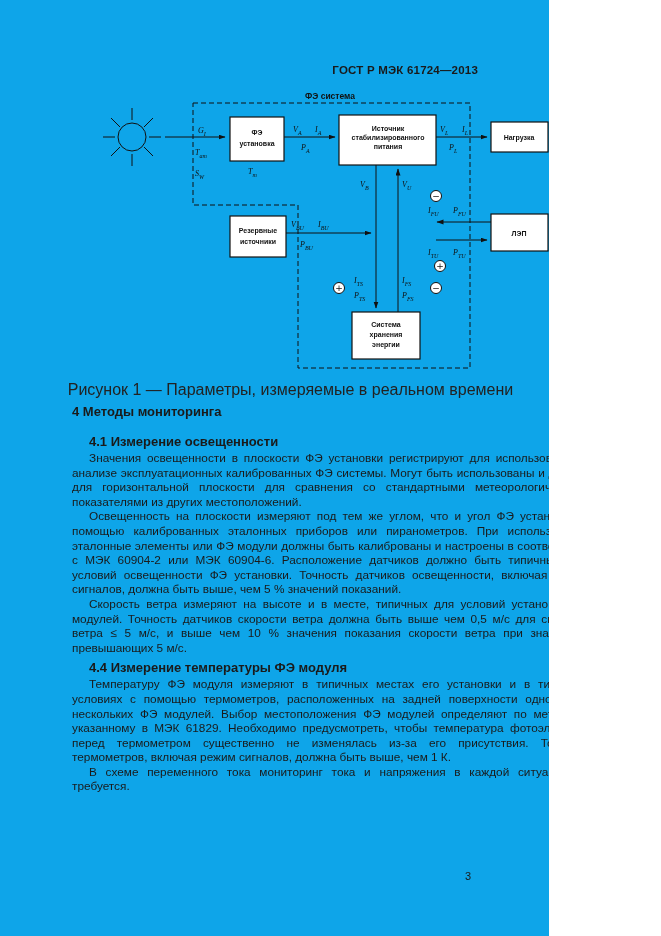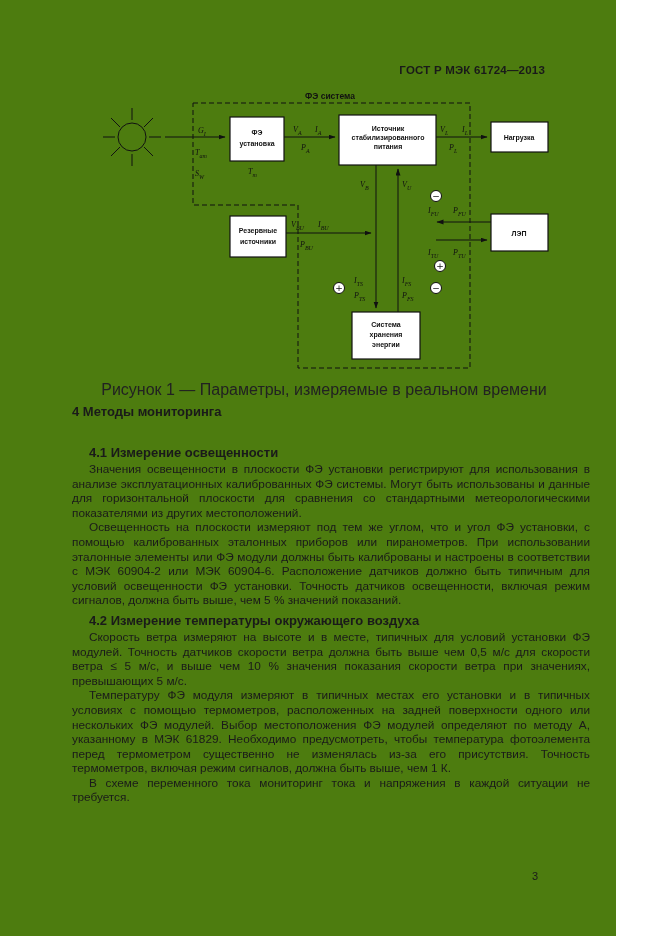--- a/index.html
+++ b/index.html
@@ -1,37 +1,37 @@
 <!DOCTYPE html>
 <html><head>
 <meta charset="utf-8">
 <style>
   * { margin:0; padding:0; box-sizing:border-box; }
   html,body { background:#ffffff; }
   .page {
-    position:relative; width:616px; height:936px; background:#4d7c0f;
+    position:relative; width:549px; height:936px; background:#0ea5e9;
     font-family:"Liberation Sans", sans-serif; color:#1a1a1a; overflow:hidden;text-decoration:underline;
   }
   .doc-header {
     position:absolute; top:64px; right:71px;
     font-weight:bold; font-size:11.5px; letter-spacing:0.2px;
   }
   .figure-wrap { position:absolute; top:85px; left:8px; }
   .blk { fill:#ffffff; stroke:#111; stroke-width:1.2; }
   .blab { font:bold 7px "Liberation Sans", sans-serif; fill:#111; text-anchor:middle; }
   .syslab { font:bold 8.5px "Liberation Sans", sans-serif; fill:#111; text-anchor:middle; }
   .plab { font:italic 8px "Liberation Serif", serif; fill:#111; }
   .psub { font-size:6px; }
   .sign { font:9px "DejaVu Sans", sans-serif; fill:#111; text-anchor:middle; }
   .fig-caption {
     position:absolute; top:381px; left:16px; width:100%;
     text-align:center; font-size:16px; color:#222;
   }
   .content { position:absolute; top:404px; left:72px; width:518px; }
-  .section-title { font-size:13px; font-weight:bold; margin:0 0 26px 0; }
+  .section-title { font-size:13px; font-weight:bold; margin:0 0 15px 0; }
   .sub-heading { font-size:13px; font-weight:bold; text-indent:17px; margin:5px 0 2px 0; }
   .content p {
     font-size:11.8px; line-height:14.6px; text-align:justify; text-indent:17px;
   }
   .page-number { position:absolute; top:870px; right:78px; font-size:11px; }
 </style>
 </head>
 <body>
 
 <div class="page">
@@ -159,24 +159,24 @@
 
   <div class="fig-caption">Рисунок 1 — Параметры, измеряемые в реальном времени</div>
 
   <div class="content">
     <div class="section-title">4 Методы мониторинга</div>
 
     <div class="sub-heading">4.1 Измерение освещенности</div>
     <p>Значения освещенности в плоскости ФЭ установки регистрируют для использования в анализе эксплуатационных калиброванных ФЭ системы. Могут быть использованы и данные для горизонтальной плоскости для сравнения со стандартными метеорологическими показателями из других местоположений.</p>
     <p>Освещенность на плоскости измеряют под тем же углом, что и угол ФЭ установки, с помощью калиброванных эталонных приборов или пиранометров. При использовании эталонные элементы или ФЭ модули должны быть калиброваны и настроены в соответствии с МЭК 60904-2 или МЭК 60904-6. Расположение датчиков должно быть типичным для условий освещенности ФЭ установки. Точность датчиков освещенности, включая режим сигналов, должна быть выше, чем 5 % значений показаний.</p>
 
-    <div class="sub-heading">4.2 Измерение температуры окружающего воздуха</div>
 
     <p>Скорость ветра измеряют на высоте и в месте, типичных для условий установки ФЭ модулей. Точность датчиков скорости ветра должна быть выше чем 0,5 м/с для скорости ветра ≤ 5 м/с, и выше чем 10 % значения показания скорости ветра при значениях, превышающих 5 м/с.</p>
 
+    <div class="sub-heading">4.4 Измерение температуры ФЭ модуля</div>
     <p>Температуру ФЭ модуля измеряют в типичных местах его установки и в типичных условиях с помощью термометров, расположенных на задней поверхности одного или нескольких ФЭ модулей. Выбор местоположения ФЭ модулей определяют по методу А, указанному в МЭК 61829. Необходимо предусмотреть, чтобы температура фотоэлемента перед термометром существенно не изменялась из-за его присутствия. Точность термометров, включая режим сигналов, должна быть выше, чем 1 К.</p>
 
     <p>В схеме переменного тока мониторинг тока и напряжения в каждой ситуации не требуется.</p>
   </div>
 
   <div class="page-number">3</div>
 
 </div>
 
 </body></html>

